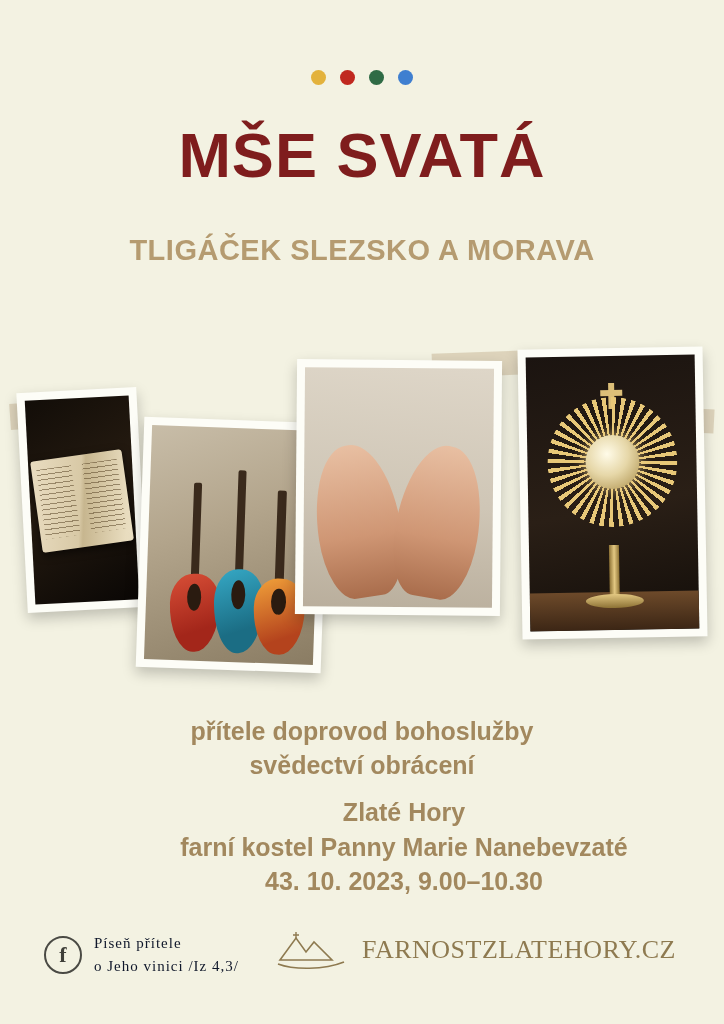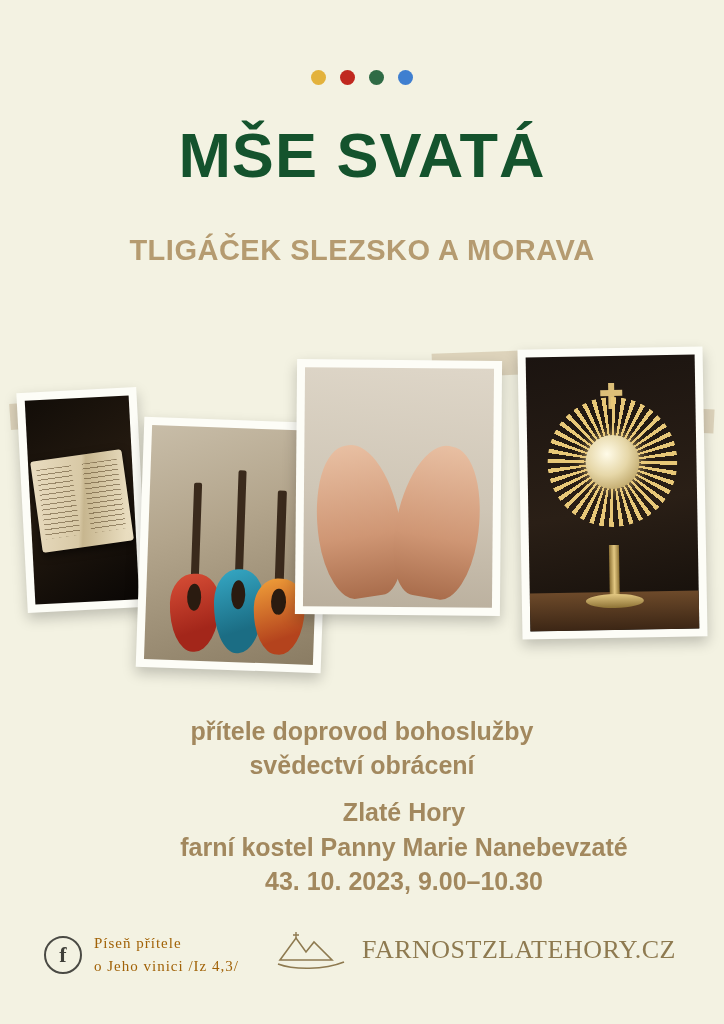--- a/index.html
+++ b/index.html
@@ -40,21 +40,21 @@
   
   .title {
     position: absolute;
     top: 122px;
     left: 0;
     width: 100%;
     text-align: center;
     font-size: 63px;
     font-weight: bold;
     letter-spacing: 1px;
-    color: #14532d;
+    color: #7f1d1d;
     line-height: 1.05;
   }
   .subtitle {
     position: absolute;
     top: 228px;
     left: 0;
     width: 100%;
     text-align: center;
     color: #b59b70;
     font-size: 29px;
@@ -291,21 +291,21 @@
     align-items: center;
     justify-content: center;
     font-family: "Liberation Serif", serif;
     font-weight: bold;
     font-size: 22px;
     color: #3f3f39;
     line-height: 1;
   }
   .fb-text {
     font-family: "Liberation Serif", serif;
-    color: #a16207;
+    color: #0f172a;
     font-size: 15px;
     line-height: 1.5;
     letter-spacing: 1px;
   }
   .brand {
     position: absolute;
     right: 48px;
     top: 2px;
     display: flex;
     align-items: center;

